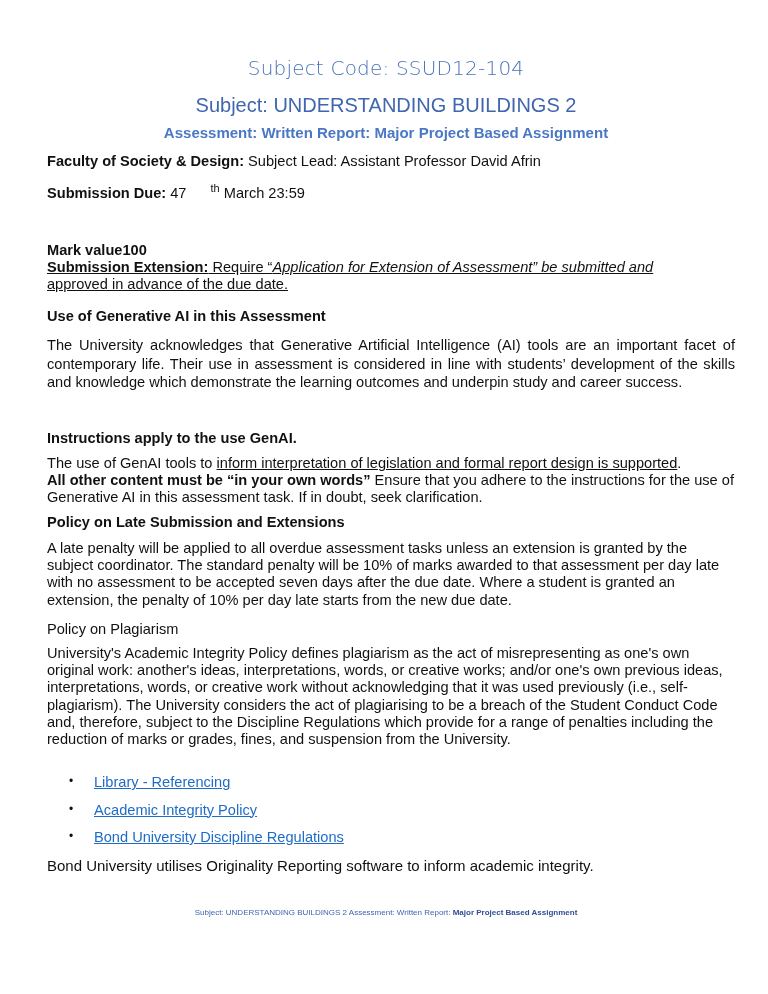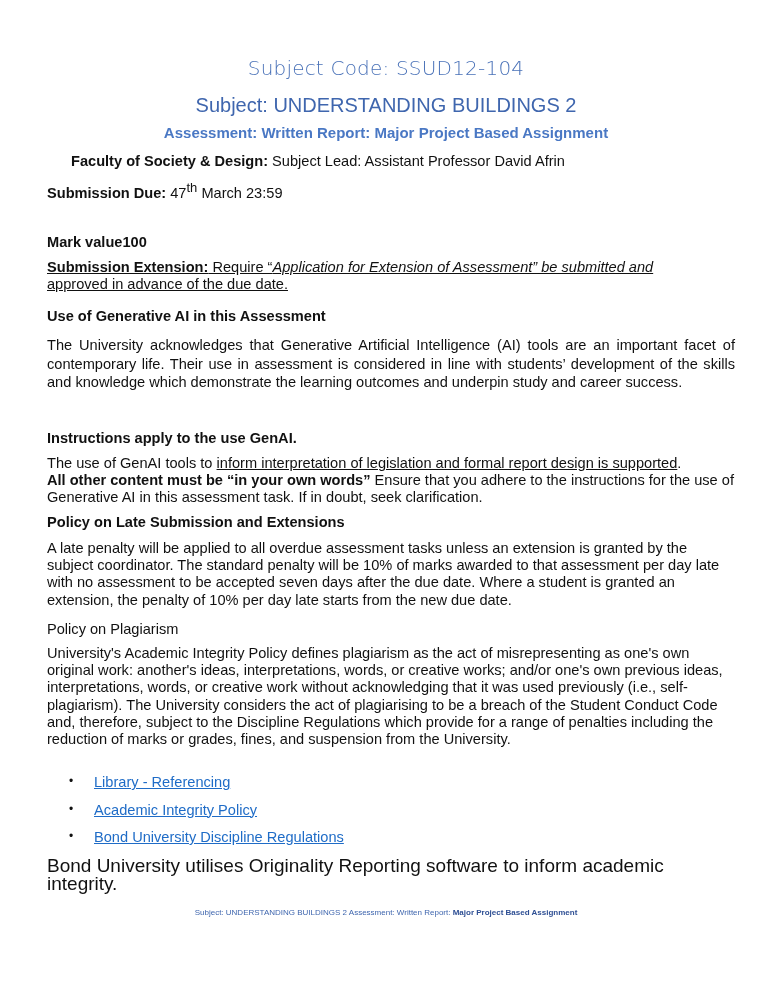--- a/index.html
+++ b/index.html
@@ -24,30 +24,30 @@
 </style>
 </head>
 <body>
 
 <div class="page">
 
   <div class="center code">Subject Code: SSUD12-104</div>
   <div class="center subject">Subject: UNDERSTANDING BUILDINGS 2</div>
   <div class="center assess">Assessment:  Written Report: Major Project Based Assignment</div>
 
-  <div class="blk" style="top:152px;margin-left:24px;">
+  <div class="blk" style="top:152px;">
     <span class="b">Faculty of Society &amp; Design:</span><span> Subject Lead: Assistant Professor David Afrin</span>
   </div>
 
   <div class="blk" style="top:179px;">
-    <span class="b">Submission Due:</span><span> 47</span><sup style="font-size:13px;">th</sup><span> March 23:59</span>
+    <span class="b">Submission Due:</span><span> 47</span><sup style="font-size:11px;margin-left:24px;">th</sup><span> March 23:59</span>
   </div>
 
 
-  <div class="blk b" style="top:233px;">Mark value100</div>
+  <div class="blk b" style="top:241px;">Mark value100</div>
 
   <div class="blk" style="top:259px; line-height:17px;">
     <span class="u"><span class="b">Submission Extension:</span><span> Require “</span><span class="i">Application for Extension of Assessment” be submitted and</span><br><span>approved in advance of the due date.</span></span>
   </div>
 
   <div class="blk b" style="top:307px;">Use of Generative AI in this Assessment</div>
 
   <div class="blk para" style="top:336px;">The University acknowledges that Generative Artificial Intelligence (AI) tools are an important facet of contemporary life. Their use in assessment is considered in line with students’ development of the skills and knowledge which demonstrate the learning outcomes and underpin study and career success.</div>
 
   <div class="blk b" style="top:429px;">Instructions apply to the use GenAI.</div>
@@ -73,19 +73,19 @@
     <li>
       <span class="bullet">•</span>
       <a>Academic Integrity Policy</a>
     </li>
     <li>
       <span class="bullet">•</span>
       <a>Bond University Discipline Regulations</a>
     </li>
   </ul>
 
-  <div class="blk" style="top:857px; font-size:19px;">Bond University utilises Originality Reporting software to inform academic integrity.</div>
+  <div class="blk" style="top:857px; font-size:15px;">Bond University utilises Originality Reporting software to inform academic integrity.</div>
 
   <div class="footer">
     <span>Subject: UNDERSTANDING BUILDINGS 2 Assessment:  Written Report: </span><span class="fb">Major Project Based Assignment</span>
   </div>
 
 </div>
 
 </body></html>

